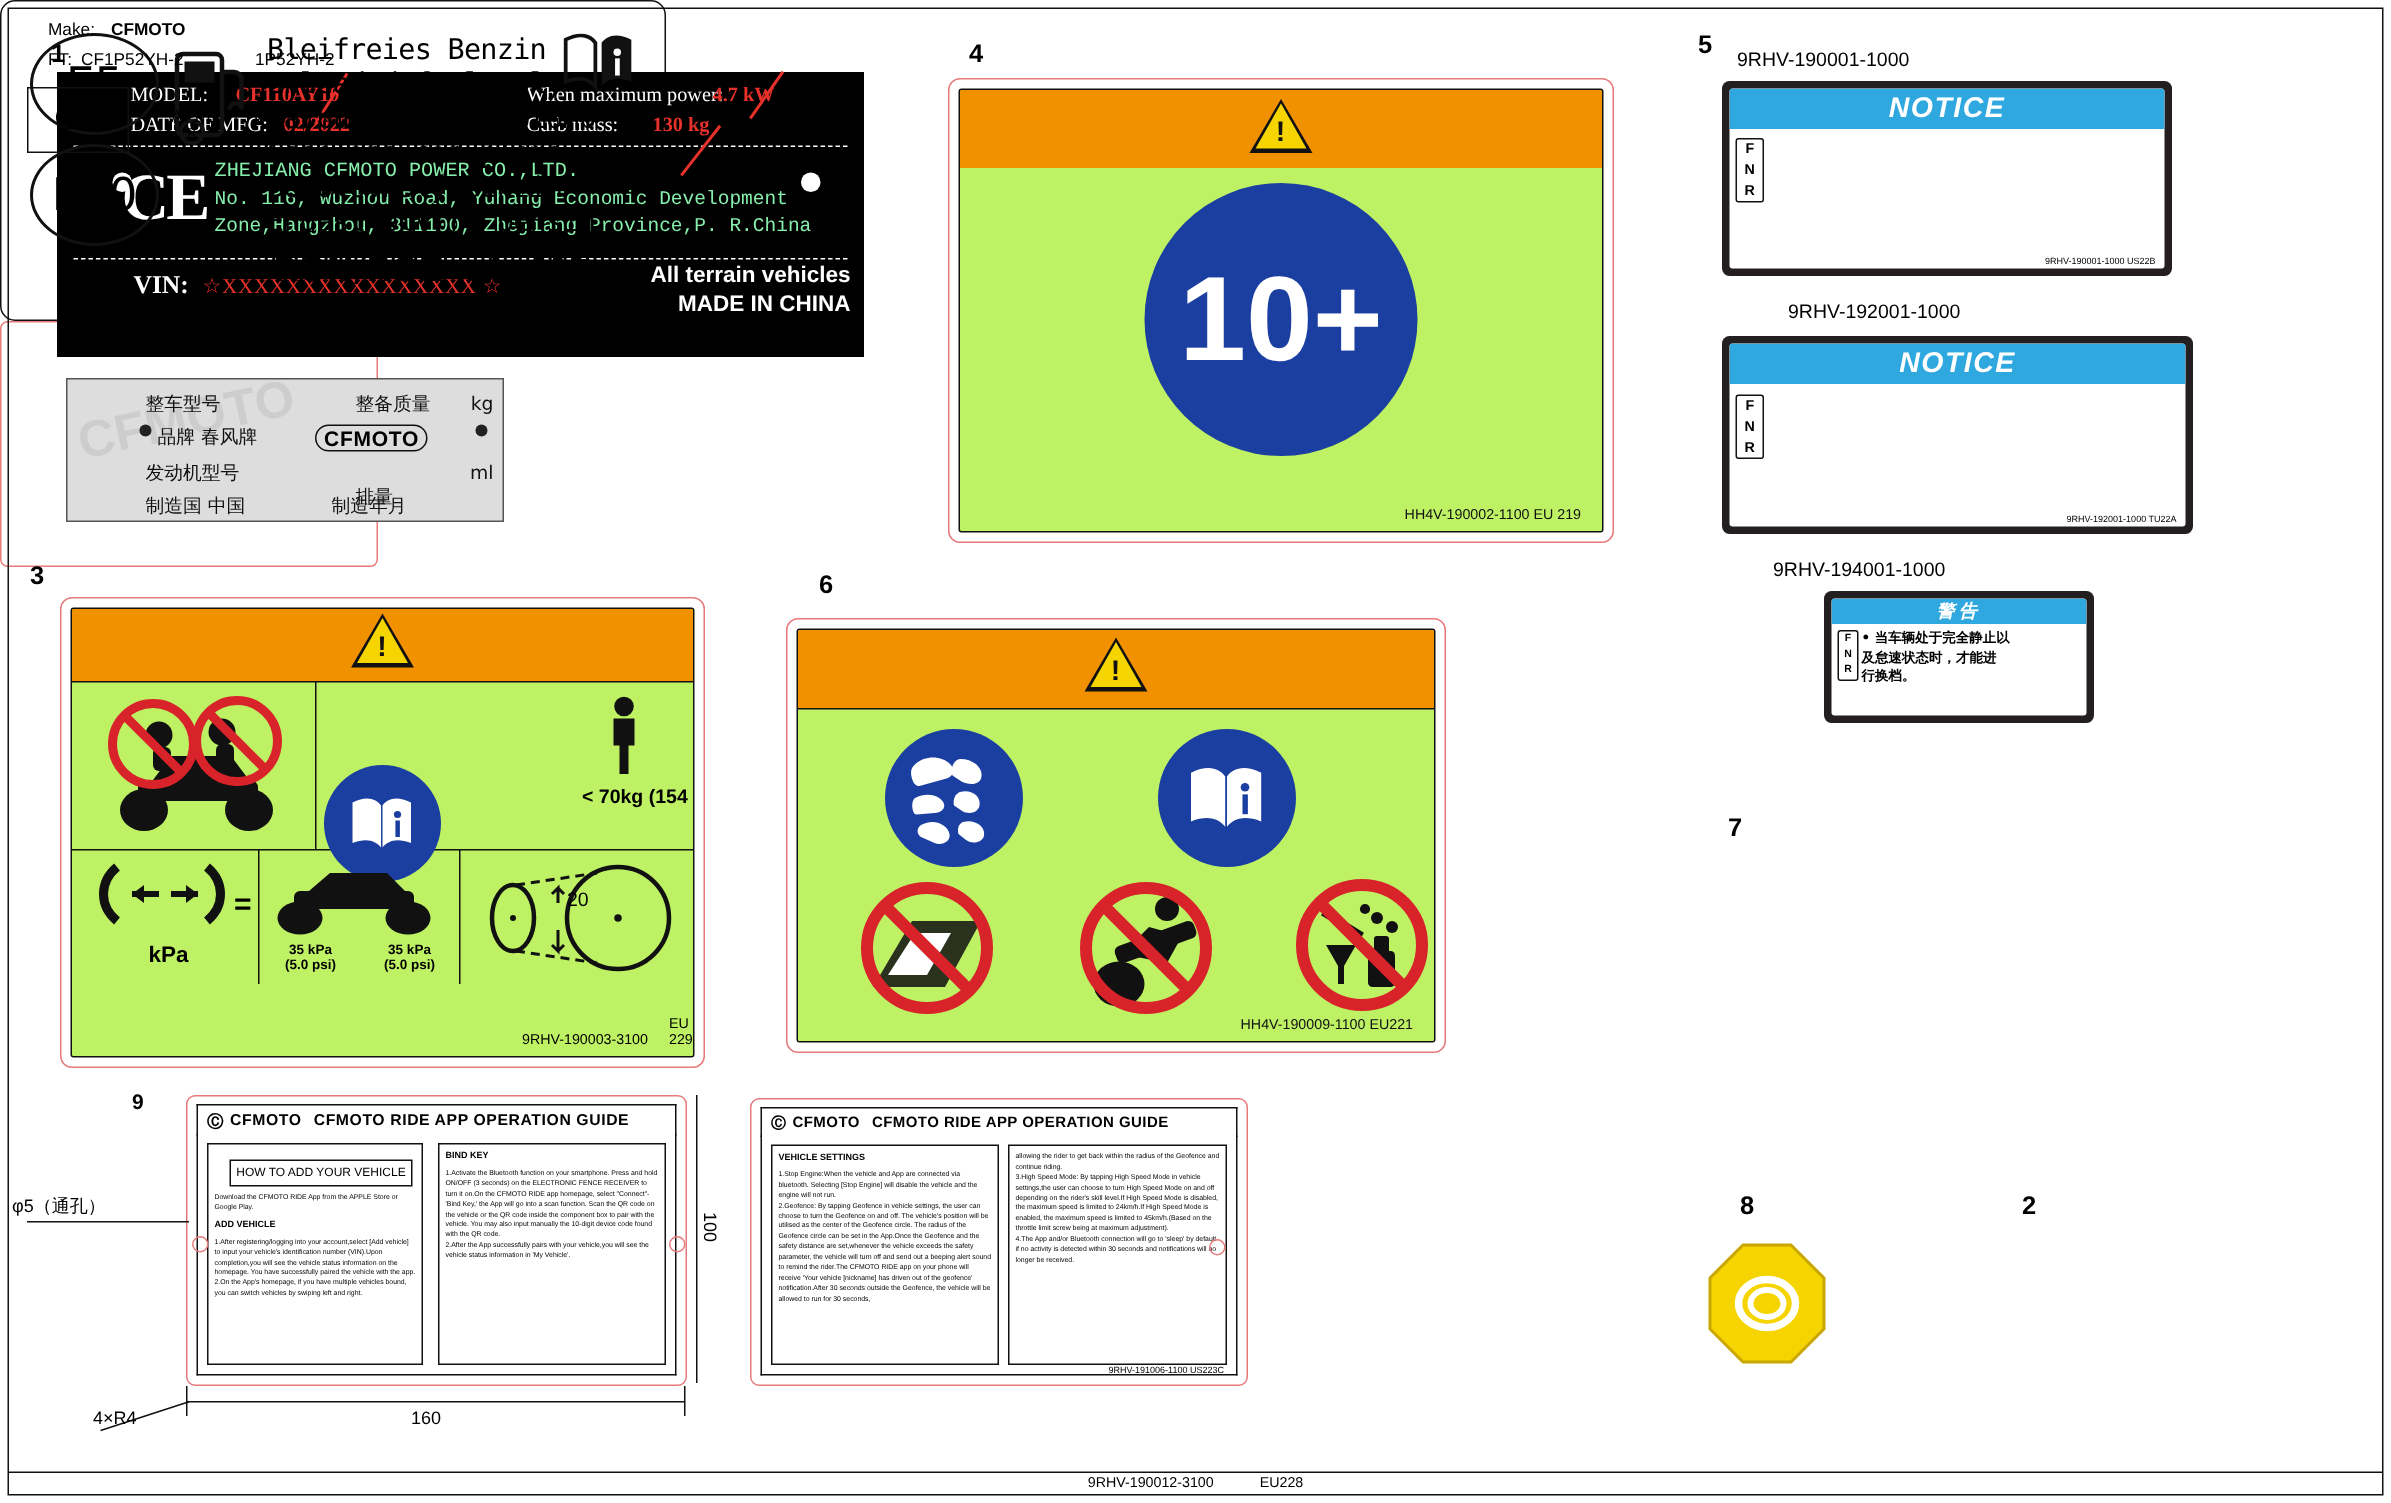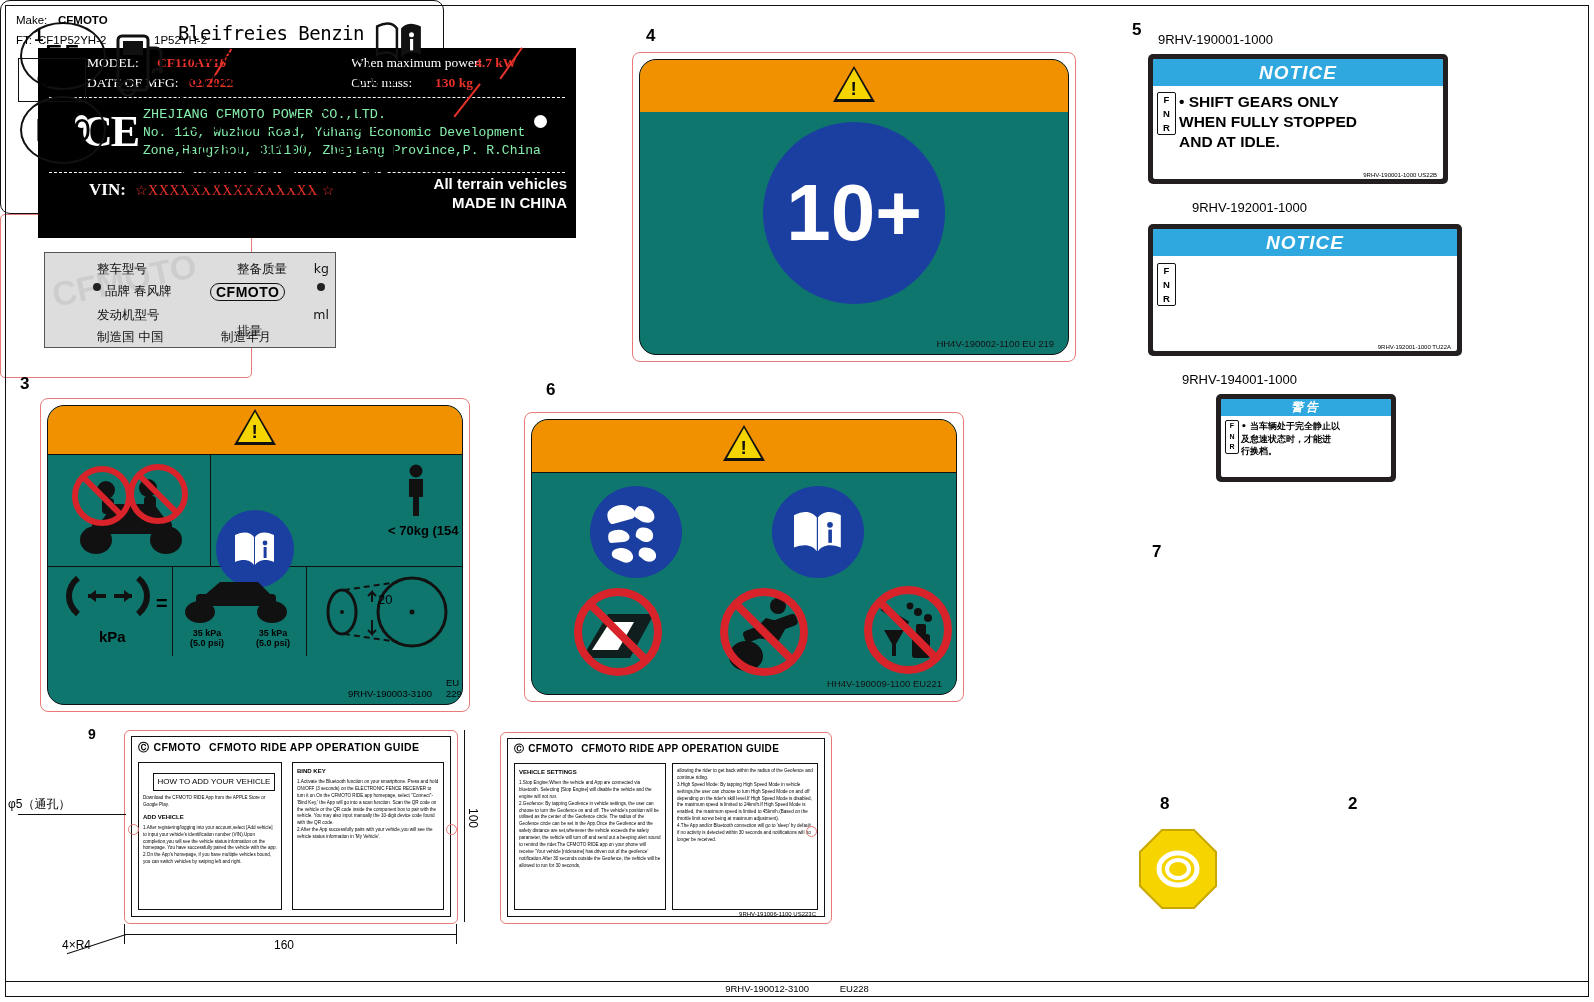--- a/index.html
+++ b/index.html
@@ -21,21 +21,21 @@
 
   
   #plate1b{left:44px;top:252px;width:290px;height:94px;background:#ddddde;border:1px solid #555;}
   #plate1b .cl{position:absolute;font-size:12.5px;color:#111;white-space:nowrap;font-family:"DejaVu Sans",sans-serif;}
   #plate1b .dot{position:absolute;width:8px;height:8px;border-radius:50%;background:#222;}
   #cfmoto-box{position:absolute;left:165px;top:30px;border:1.5px solid #111;border-radius:9px;padding:0 5px;font-size:14px;font-weight:bold;letter-spacing:.5px;font-family:"Liberation Sans",sans-serif;}
   #wm{position:absolute;left:60px;top:255px;font-size:36px;color:rgba(0,0,0,.07);transform:rotate(-12deg);font-weight:bold;}
 
   
   .wl{position:absolute;background:#fff;border:1px solid #e87a7a;border-radius:8px;}
-  .wl-in{position:absolute;left:6px;top:6px;right:6px;bottom:6px;border:1.5px solid #111;border-radius:17px;overflow:hidden;background:#0f766e;}
+  .wl-in{position:absolute;left:6px;top:6px;right:6px;bottom:6px;border:1.5px solid #111;border-radius:2px;overflow:hidden;background:#bef264;}
   .orange{position:absolute;left:0;top:0;width:100%;background:#f29100;}
   .tri{width:0;height:0;border-left:17px solid transparent;border-right:17px solid transparent;border-bottom:30px solid #f5d400;position:relative;}
   .tri:after{content:"!";position:absolute;left:-3.5px;top:9px;font-size:19px;font-weight:bold;color:#111;font-family:"Liberation Sans",sans-serif;}
   .triwrap{position:absolute;}
   .triwrap .o{width:0;height:0;border-left:21px solid transparent;border-right:21px solid transparent;border-bottom:36px solid #111;position:absolute;left:-4px;top:-3px;}
   .code{position:absolute;right:14px;bottom:5px;font-size:9.5px;color:#111;font-family:"Liberation Sans",sans-serif;}
 
   
   #l4{left:632px;top:52px;width:442px;height:308px;}
   #circ10{position:absolute;left:50%;top:52%;transform:translate(-50%,-50%);width:182px;height:182px;border-radius:50%;background:#1b3fa0;color:#fff;display:flex;align-items:center;justify-content:center;font-size:80px;font-weight:bold;font-family:"Liberation Sans",sans-serif;}
@@ -75,21 +75,21 @@
   
   #l7{left:1134px;top:566px;width:442px;height:212px;background:#fff;border:1.5px solid #111;border-radius:10px;}
   .ecircle{position:absolute;border:2.2px solid #111;border-radius:50%;display:flex;align-items:center;justify-content:center;font-size:30px;font-family:"DejaVu Sans",sans-serif;}
   .fuelline{position:absolute;font-size:19px;font-family:"DejaVu Sans Mono",monospace;letter-spacing:-.5px;}
   #ron{position:absolute;font-size:22px;font-weight:bold;font-family:"DejaVu Sans",sans-serif;}
   #l7code{position:absolute;left:0;right:0;bottom:4px;text-align:center;font-size:17px;font-weight:bold;font-family:"DejaVu Sans Mono",monospace;}
 
   
   #l2{left:1338px;top:818px;width:250px;height:162px;border:1px solid #e87a7a;border-radius:5px;background:#fff;}
   #l2 .in{position:absolute;left:5px;top:5px;right:5px;bottom:5px;border:1.3px solid #111;}
-  #l2 .tx{position:absolute;font-size:11.5px;}
+  #l2 .tx{position:absolute;font-size:11.5px;margin-left:16px;}
   #ebox{position:absolute;left:12px;top:52px;width:66px;height:42px;border:1.4px solid #111;display:flex;align-items:baseline;justify-content:center;}
   #l2code{position:absolute;left:0;right:0;bottom:2px;text-align:center;font-size:9.5px;border-top:1.3px solid #111;padding-top:1px;}
 
   
   #l8{left:1138px;top:828px;width:80px;height:82px;}
 </style>
 </head>
 <body>
 
 <div class="num" style="left:34px;top:26px">1</div>
@@ -372,23 +372,20 @@
     <div class="abs" style="right:8px;bottom:-1px;font-size:6px">9RHV-191006-1100 US223C</div>
   </div>
 </div>
 <div class="abs" style="left:806px;top:826px;width:9px;height:9px;border:1.2px solid #e87a7a;border-radius:50%"></div>
 
 <div class="ptitle" style="left:1158px;top:32px">9RHV-190001-1000</div>
 <div class="notice abs" style="left:1148px;top:54px;width:300px;height:130px">
   <div class="inner">
     <div class="nbar">NOTICE</div>
     <div class="fnr" style="top:33px">F<br>N<br>R</div>
-    <div class="ntext" style="left:26px;top:33px;white-space:pre-line">• SHIFT GEARS ONLY
-WHEN FULLY STOPPED
-AND AT IDLE.</div>
     <div class="ncode">9RHV-190001-1000 US22B</div>
   </div>
 </div>
 
 <div class="ptitle" style="left:1192px;top:200px">9RHV-192001-1000</div>
 <div class="notice abs" style="left:1148px;top:224px;width:314px;height:132px">
   <div class="inner">
     <div class="nbar">NOTICE</div>
     <div class="fnr" style="top:34px">F<br>N<br>R</div>
     <div class="ncode">9RHV-192001-1000 TU22A</div>

